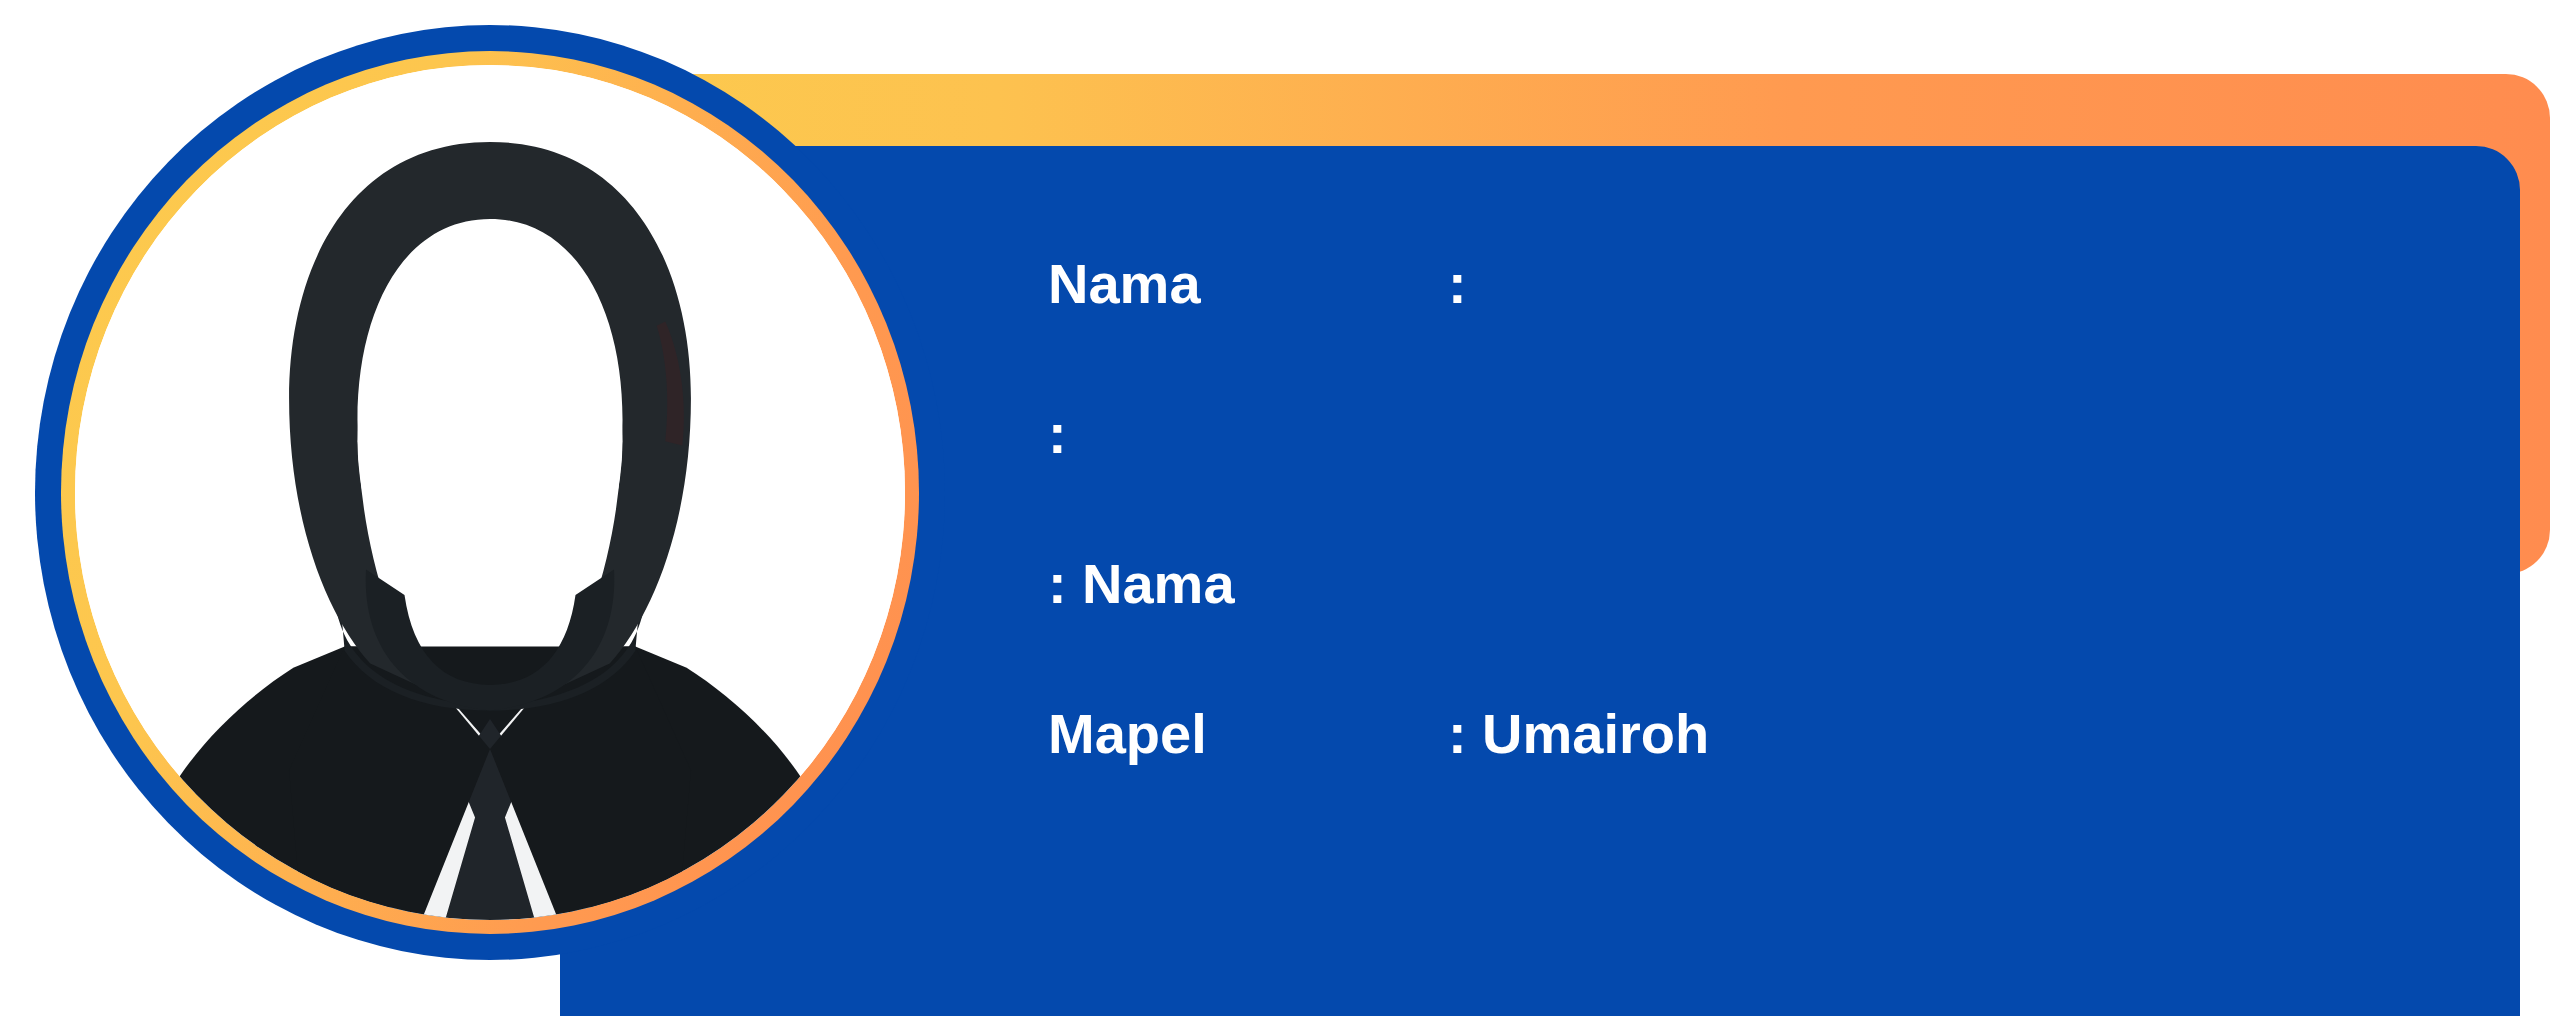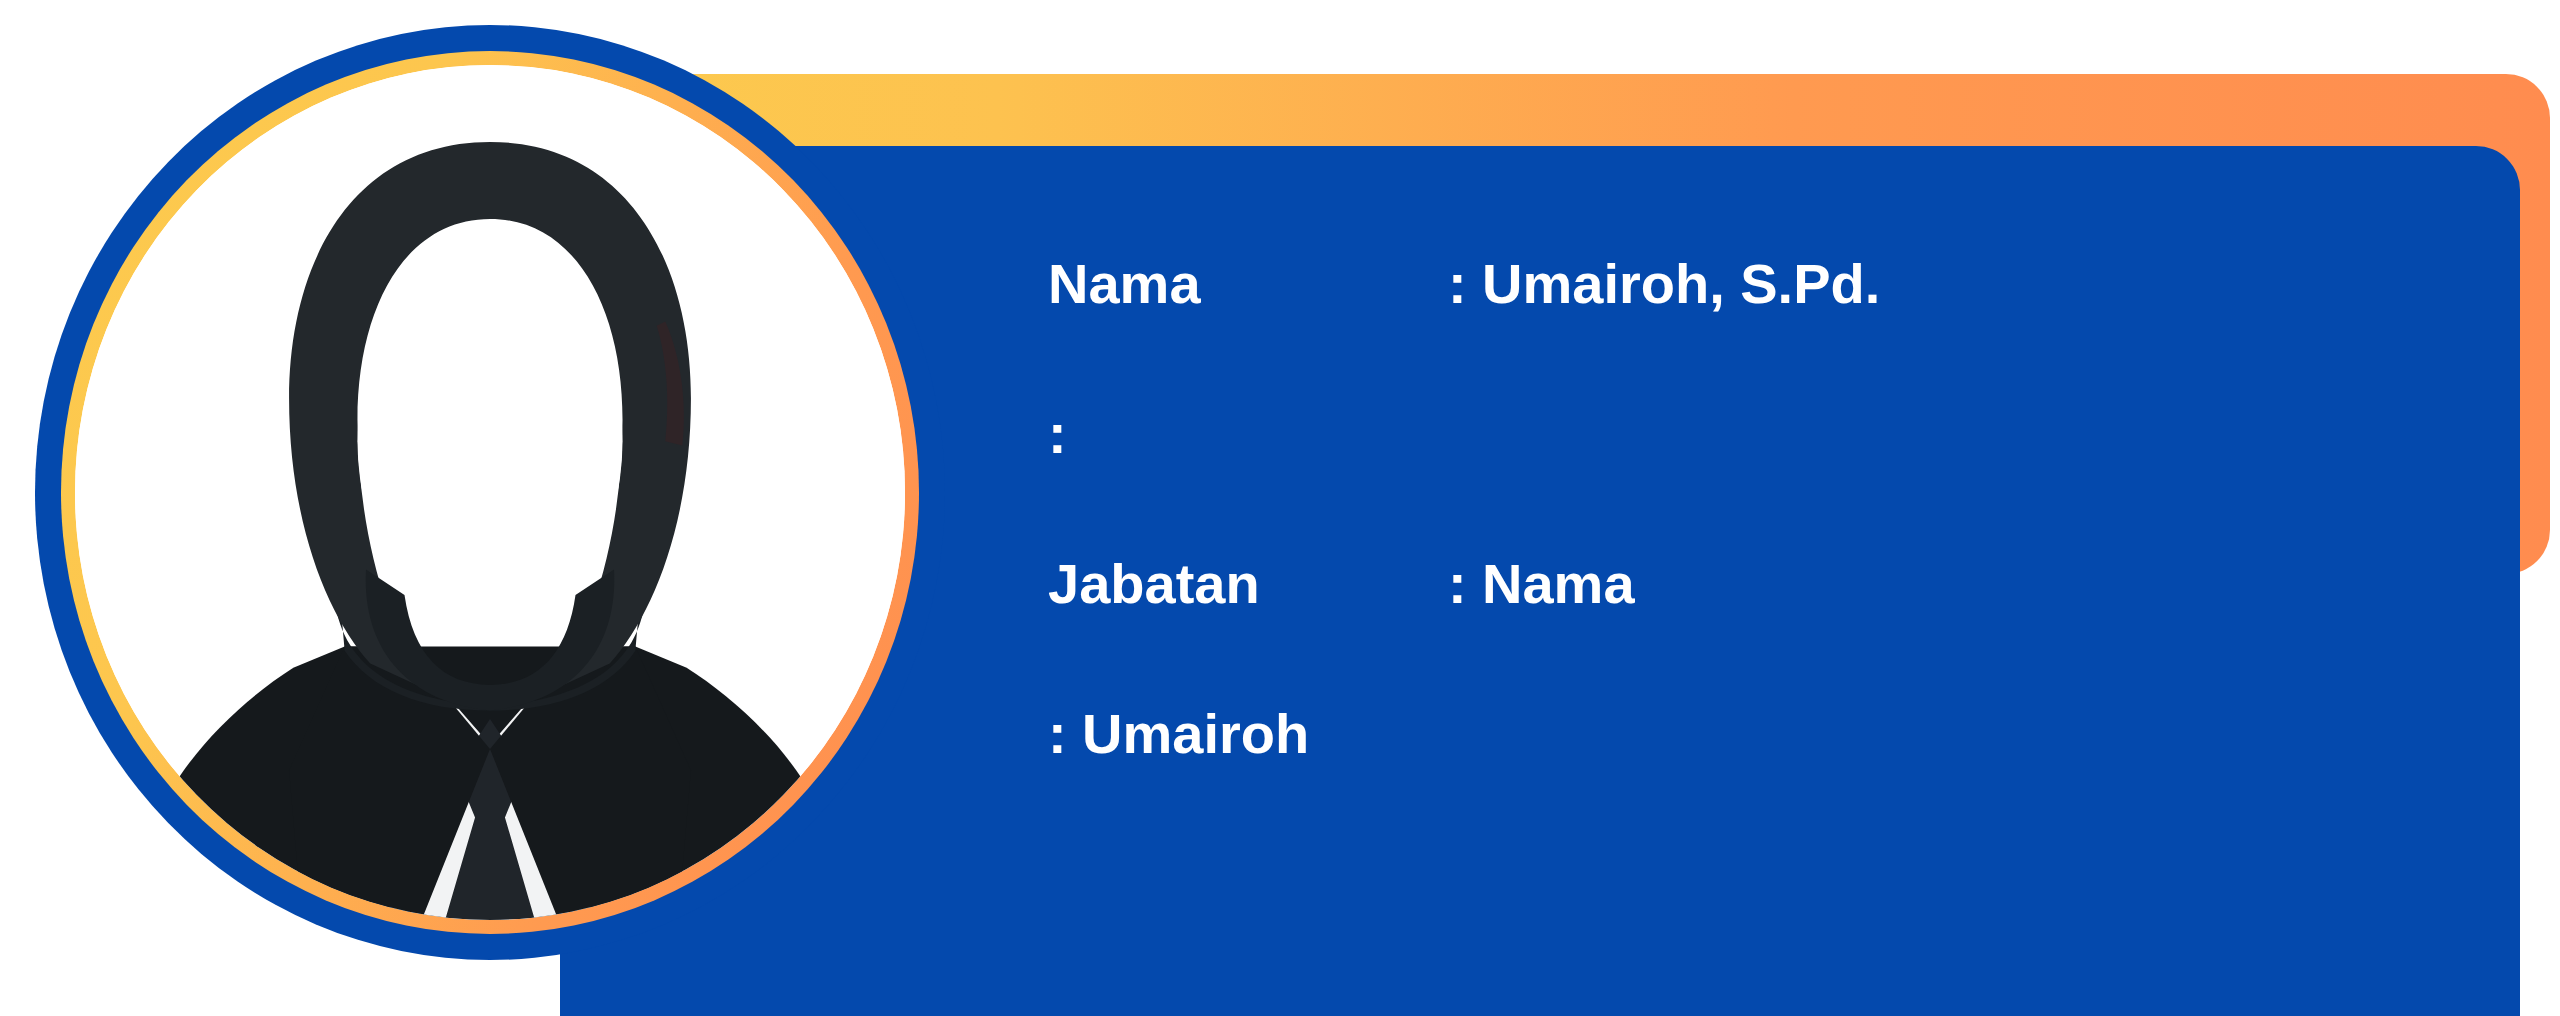--- a/index.html
+++ b/index.html
@@ -138,34 +138,33 @@
 
   <div class="accent-layer"></div>
 
   <div class="profile-card">
 
     <div class="details">
 
       <div class="detail-row">
         <span class="detail-label">Nama</span>
         <span class="detail-sep">:</span>
-        <span class="detail-value">Umairoh, S.Pd.</span>
-      </div>
-
-      <div class="detail-row">
-        <span class="detail-sep">:</span>
-      </div>
-
-      <div class="detail-row">
-        <span class="detail-label">Jabatan</span>
+      </div>
+
+      <div class="detail-row">
+        <span class="detail-sep">:</span>
+      </div>
+
+      <div class="detail-row">
         <span class="detail-sep">:</span>
         <span class="detail-value">Nama</span>
       </div>
 
       <div class="detail-row">
+        <span class="detail-label">Mapel</span>
         <span class="detail-sep">:</span>
         <span class="detail-value">Umairoh</span>
       </div>
 
     </div>
   </div>
 
   <div class="avatar-wrap">
     <div class="avatar-ring-outer"></div>
     <div class="avatar-ring-inner"></div>

